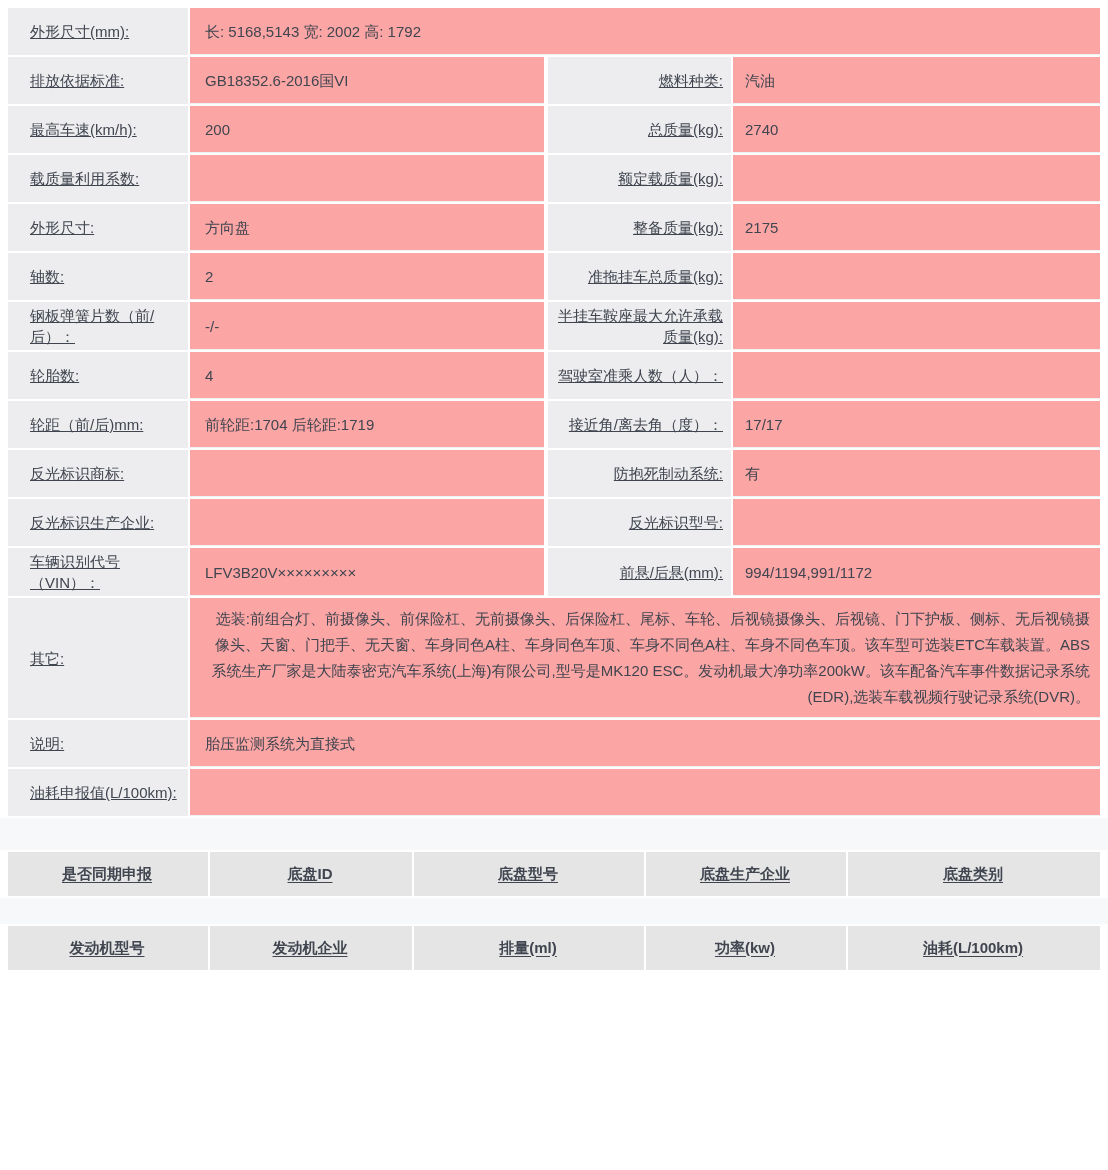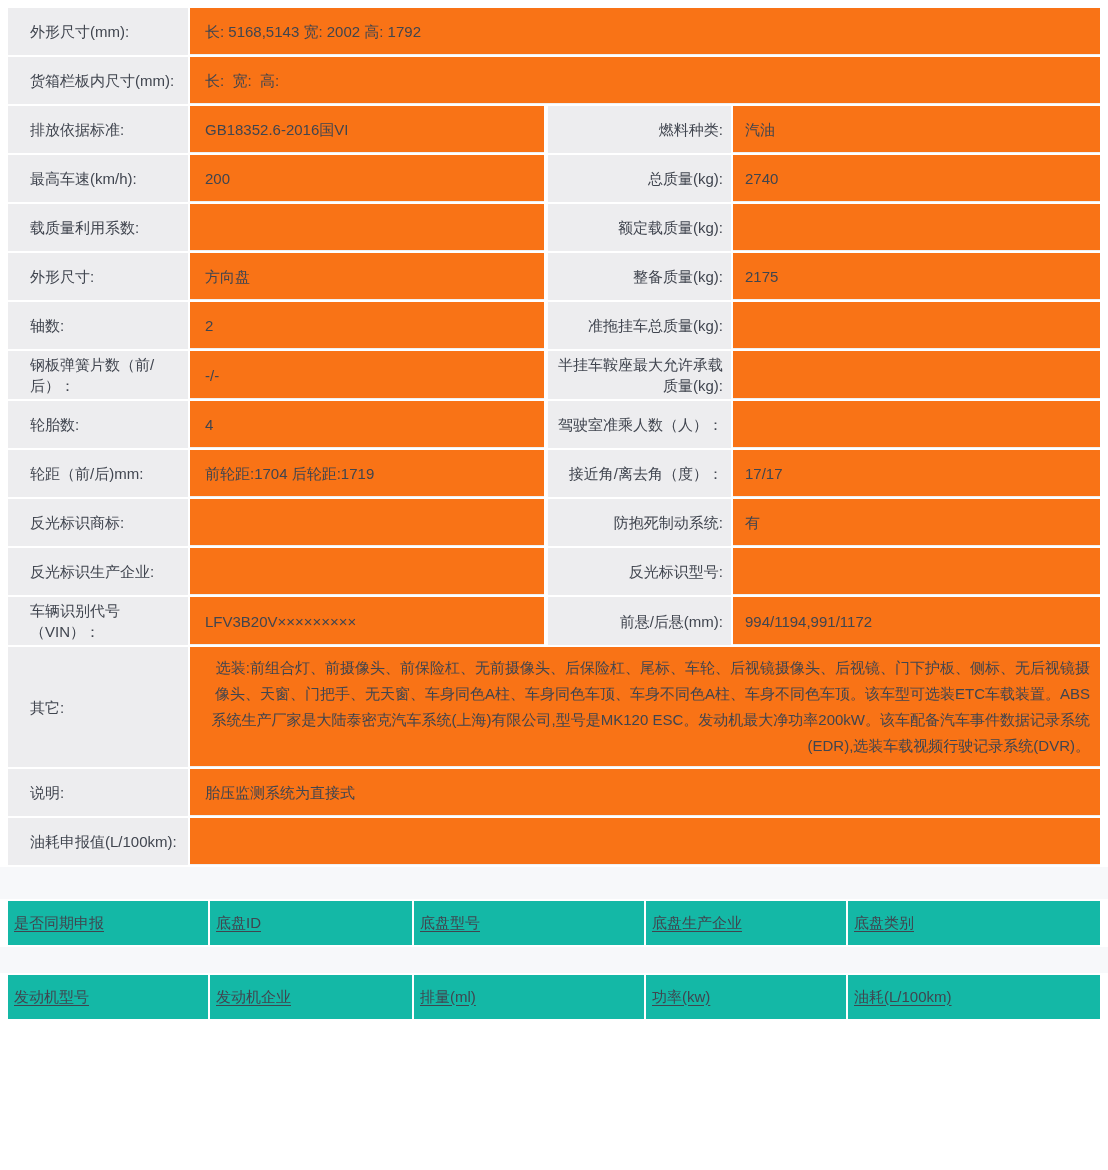--- a/index.html
+++ b/index.html
@@ -20,38 +20,39 @@
     font-size: 15px;
     vertical-align: middle;
     overflow: hidden;
   }
   
   td.lbl {
     background: #ededef;
     height: 41px;
     padding: 3px 8px 3px 22px;
     line-height: 21px;
+    text-decoration: underline;
   }
   td.val {
-    background: #f97316;
+    background: #fca5a5;
     height: 41px;
     padding: 3px 10px 3px 15px;
     white-space: pre-wrap;
     box-shadow: inset 0 -1px 0 #eef0f2;
     line-height: 21px;
   }
   td.lbl2 { padding-left: 10px; border-left: 2px solid #ffffff; text-align: right; }
   td.val2 { padding-left: 12px; }
   td.para { line-height: 26px; padding-top: 8px; padding-bottom: 8px; text-align: right; }
   
   th.gh {
-    background: #14b8a6;
+    background: #e5e5e5;
     height: 38px;
-    text-align: left;
-    font-weight: normal;
+    text-align: center;
+    font-weight: bold;
     padding: 3px 8px 3px 6px;
   }
   th.gh span { text-decoration: underline; text-underline-offset: 3px; }
   td.gc {
     background: #fbfbfd;
     padding: 3px 8px 3px 6px;
     box-shadow: inset 0 0 0 1px #eef0f3;
     line-height: 21px;
   }
   .h-chassis td.gc { height: 46px; }
@@ -68,24 +69,20 @@
     <colgroup>
       <col style="width:180px">
         <col style="width:354px">
         <col style="width:185px">
         <col>
     </colgroup>
     <tbody>
         <tr>
           <td class="lbl">外形尺寸(mm):</td>
           <td class="val" colspan="3">长: 5168,5143 宽: 2002 高: 1792</td>
-        </tr>
-        <tr>
-          <td class="lbl">货箱栏板内尺寸(mm):</td>
-          <td class="val" colspan="3">长:  宽:  高:</td>
         </tr>
         <tr>
           <td class="lbl">排放依据标准:</td>
           <td class="val">GB18352.6-2016国VI</td>
           <td class="lbl lbl2">燃料种类:</td>
           <td class="val val2">汽油</td>
         </tr>
         <tr>
           <td class="lbl">最高车速(km/h):</td>
           <td class="val">200</td>

